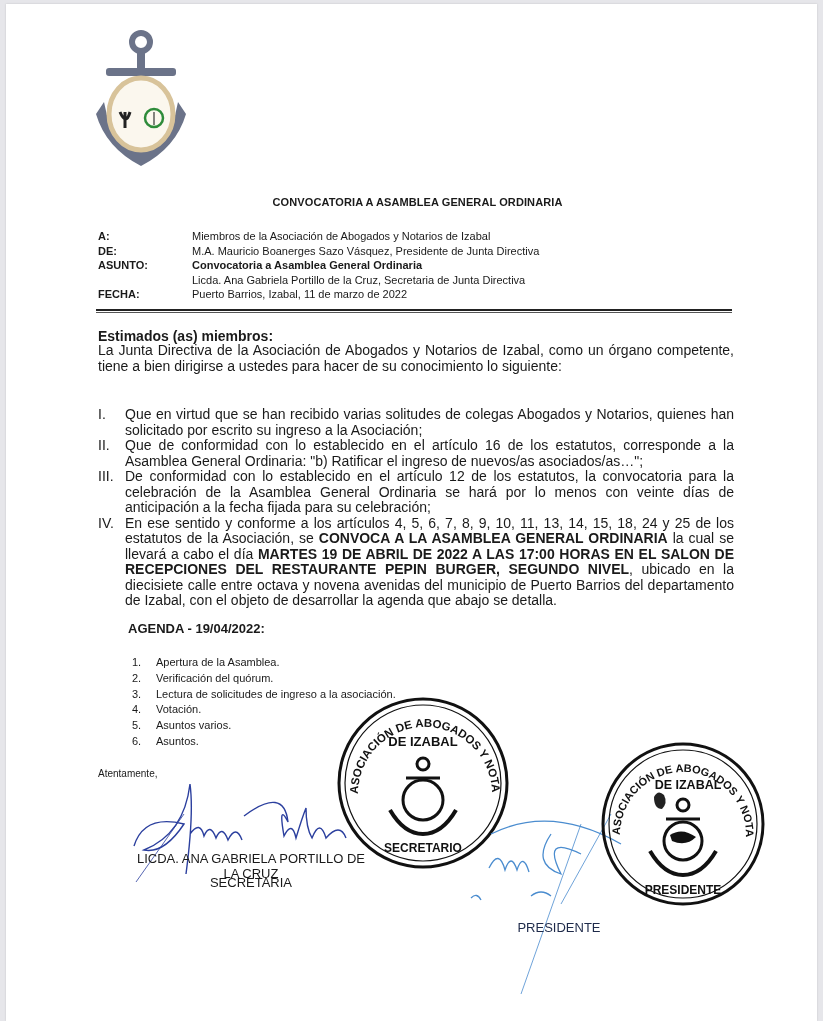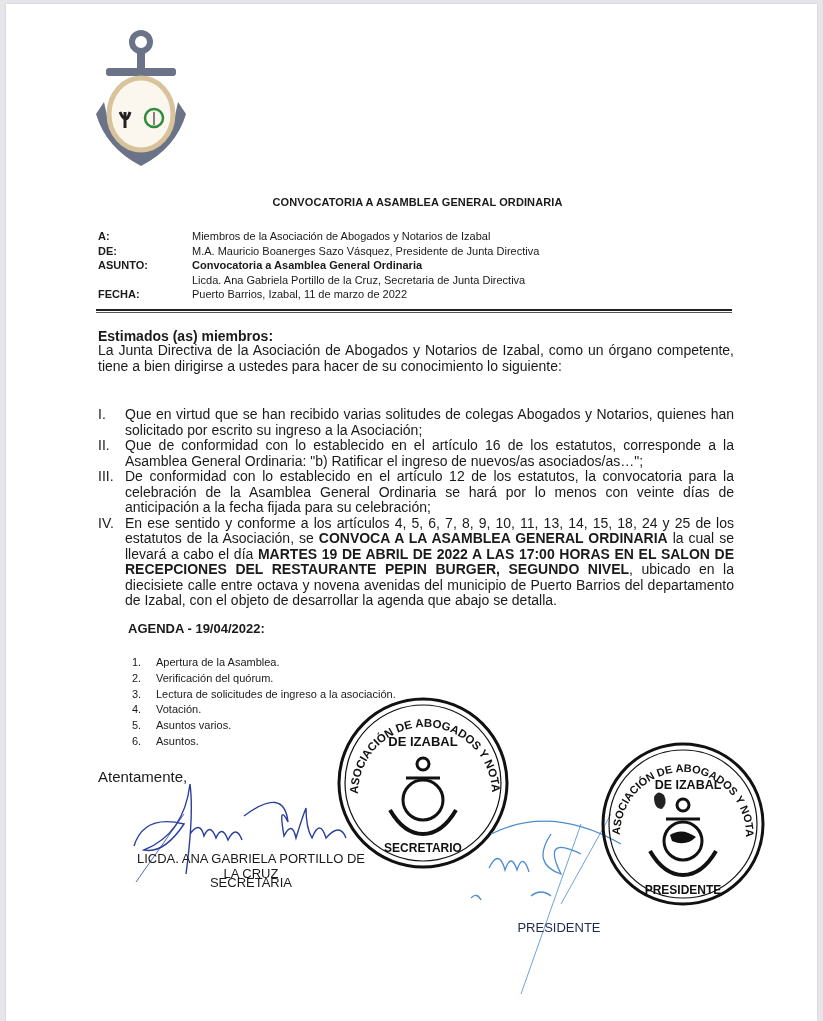--- a/index.html
+++ b/index.html
@@ -34,21 +34,21 @@
   .intro { top: 339px; }
   .points { top: 403px; }
   .point { display: flex; margin-bottom: 0; }
   .point-num { width: 27px; flex: none; }
   .point-text { flex: 1; text-align: justify; }
   .ul-bold { font-weight: bold; }
   .agenda-title { position: absolute; left: 122px; top: 617px; font-size: 13px; font-weight: bold; }
   .agenda { position: absolute; left: 126px; top: 651px; font-size: 11px; line-height: 15.8px; margin: 0; padding: 0; list-style: none; }
   .agenda li { display: flex; }
   .agenda .num { width: 24px; }
-  .closing { position: absolute; left: 92px; top: 764px; font-size: 15px; }
+  .closing { position: absolute; left: 92px; top: 764px; font-size: 10px; }
   .sig-name { position: absolute; font-size: 13px; text-align: center; }
   .sec-name { left: 125px; top: 847px; width: 240px; }
   .sec-role { left: 180px; top: 863px; width: 130px; margin-top: 8px; }
   .pres-name { left: 418px; top: 900px; width: 300px; color: #1e2a4a; }
   .pres-role { left: 493px; top: 916px; width: 120px; color: #1e2a4a; }
   .stamp { position: absolute; }
   .signature { position: absolute; pointer-events: none; }
 </style>
 </head>
 <body>

